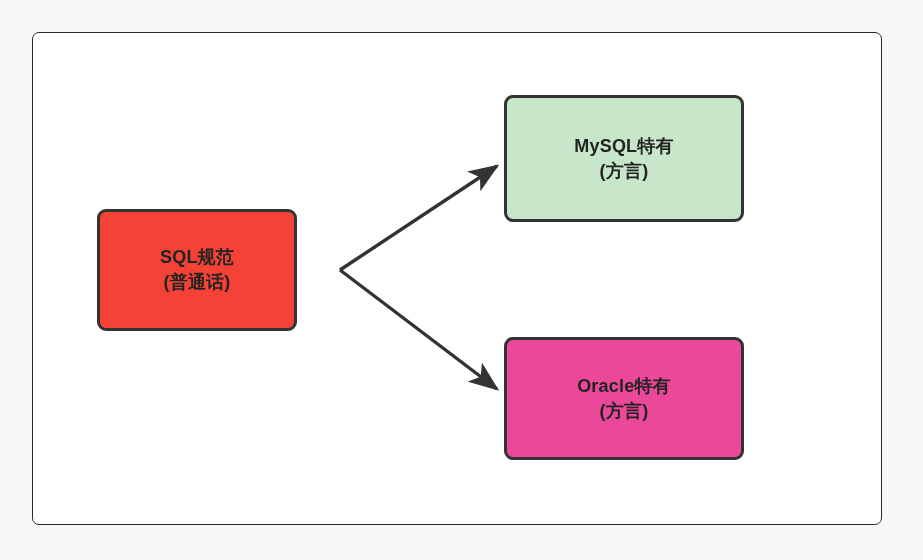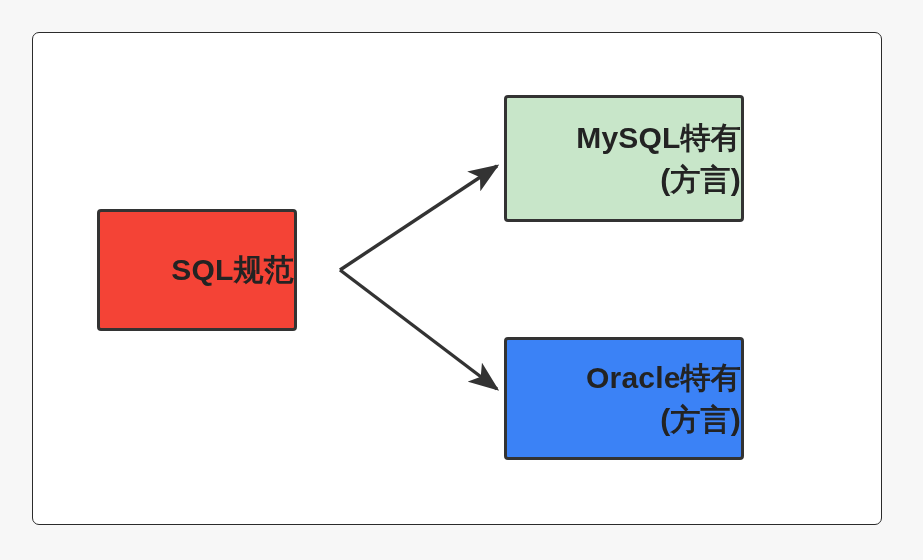--- a/index.html
+++ b/index.html
@@ -41,29 +41,29 @@
     top: 0;
     width: 923px;
     height: 560px;
   }
 
   
   .node {
     position: absolute;
     box-sizing: border-box;
     border: 3px solid #333333;
-    border-radius: 4px;
+    border-radius: 9px;
     display: flex;
     flex-direction: column;
-    align-items: flex-end;
+    align-items: center;
     justify-content: center;
     text-align: center;
     color: #232323;
     font-weight: bold;
-    font-size: 30px;
+    font-size: 18px;
     line-height: 1.38;
     letter-spacing: 0.2px;
   }
 
   .node .line {
     display: block;
     white-space: nowrap;
   }
 
   .node-sql {
@@ -101,25 +101,26 @@
       </marker>
     </defs>
 
     <line x1="340" y1="270" x2="497" y2="166" stroke="#333333" stroke-width="3.4" marker-end="url(#arrowhead)"></line>
 
     <line x1="340" y1="270" x2="497" y2="389" stroke="#333333" stroke-width="3.4" marker-end="url(#arrowhead)"></line>
   </svg>
 
   <div class="node node-sql" style="background: rgb(244, 67, 54); border-color: rgb(51, 51, 51); color: rgb(35, 35, 35);">
     <span class="line">SQL规范</span>
+    <span class="line">(普通话)</span>
   </div>
 
   <div class="node node-mysql" style="background: rgb(200, 230, 201); border-color: rgb(51, 51, 51); color: rgb(35, 35, 35);">
     <span class="line">MySQL特有</span>
     <span class="line">(方言)</span>
   </div>
 
-  <div class="node node-oracle" style="background: #3b82f6; border-color: rgb(51, 51, 51); color: rgb(35, 35, 35);">
+  <div class="node node-oracle" style="background: #ec4899; border-color: rgb(51, 51, 51); color: rgb(35, 35, 35);">
     <span class="line">Oracle特有</span>
     <span class="line">(方言)</span>
   </div>
 
 </div>
 
 </body></html>

